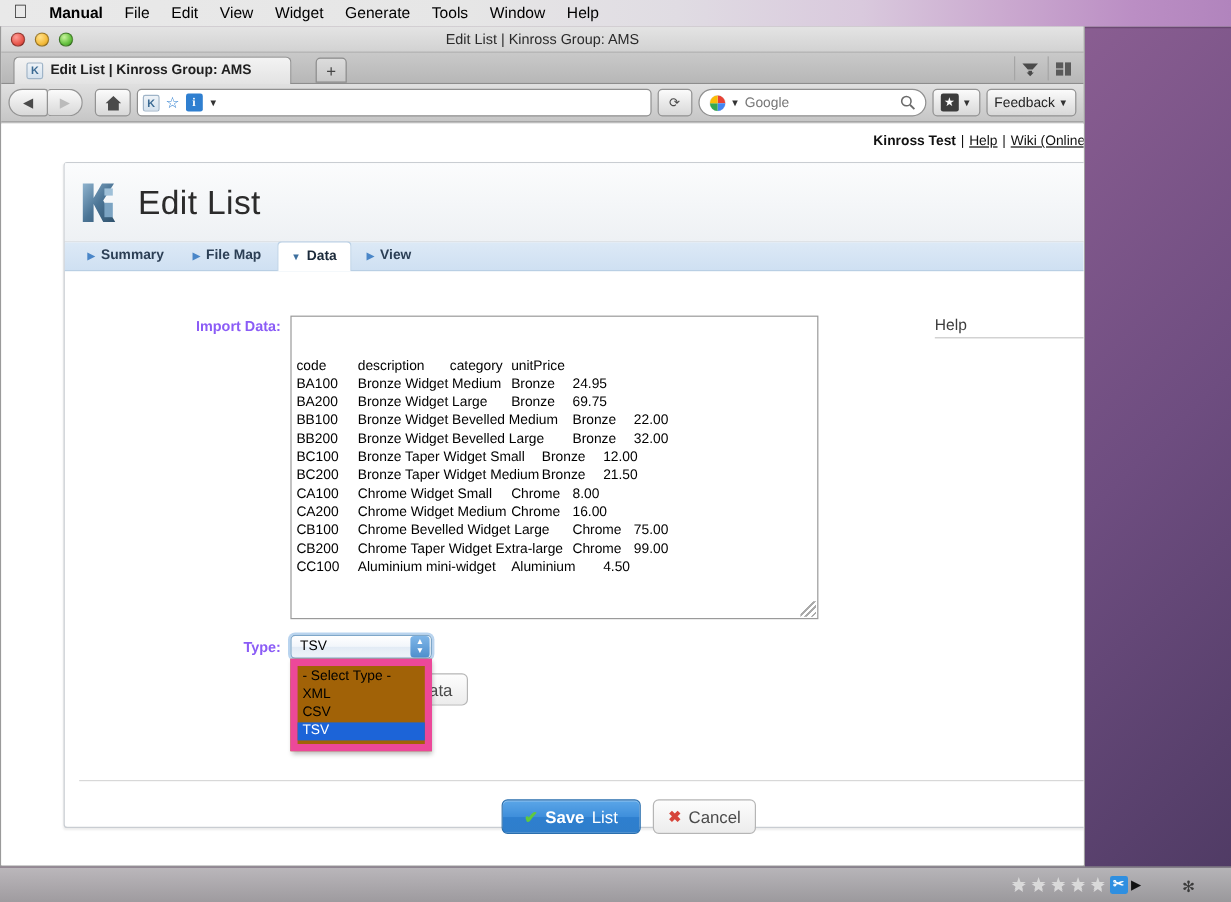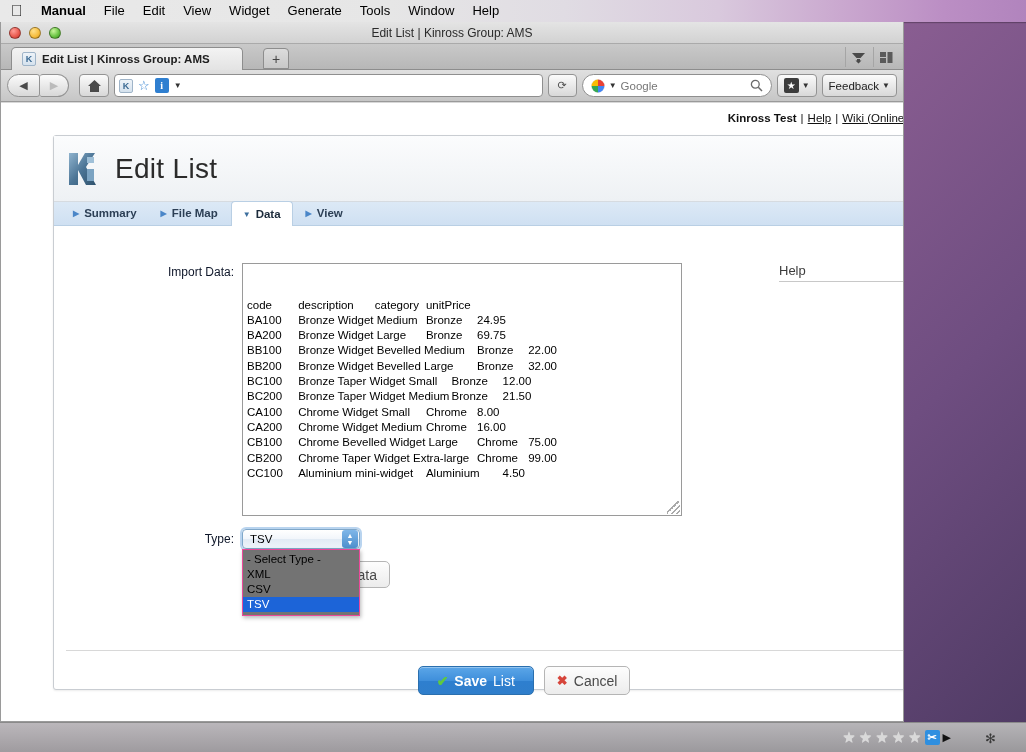--- a/index.html
+++ b/index.html
@@ -208,21 +208,21 @@
   .ptab.active {
     background: #fff; border: 1px solid #b9cfe4; border-bottom: none;
     border-radius: 4px 4px 0 0; color: #1b2a3a; height: 25px; margin-bottom:-1px;
   }
   .tri { font-size: 8px; color: #4a86c8; }
   .ptab.active .tri { color: #3d6f9e; }
 
   .form-area { position: relative; height: 100%; }
   .field-row { position: absolute; display: flex; align-items: flex-start; }
   .flabel {
-    font-size: 12px; font-weight: normal; color: #0f172a; text-align: right;
+    font-size: 12px; font-weight: bold; color: #8b5cf6; text-align: right;
   }
   .textarea-box {
     width: 440px; height: 253px; background: #fff;
     border: 1px solid #9a9a9a;
     font-family: "Liberation Sans", sans-serif;
     font-size: 11.5px; color: #000;
     padding: 3px 4px; overflow: hidden;
     position: relative;
     line-height: 15.3px;
     white-space: pre;
@@ -254,21 +254,21 @@
   }
   .select-arrows {
     position: absolute; right: 2px; top: 1px; width: 16px; height: 18px;
     border-radius: 3px;
     background: linear-gradient(to bottom, #7fb6e8, #4e8fcd);
     display: flex; flex-direction: column; align-items: center; justify-content: center;
     color: #fff; font-size: 7px; line-height: 7px;
   }
   .select-menu {
     position: absolute; left: 0; top: 20px; width: 118px;
-    background: #737373; border: 1px solid #ec4899;
+    background: #a16207; border: 6px solid #ec4899;
     box-shadow: 1px 2px 4px rgba(0,0,0,.28);
     padding: 2px 0 3px 0;
   }
   .opt {
     height: 15px; line-height: 15px; padding-left: 4px;
     font-size: 11.5px; color: #000;
   }
   .opt.sel { background: #1c64d8; color: #fff; }
 
   

